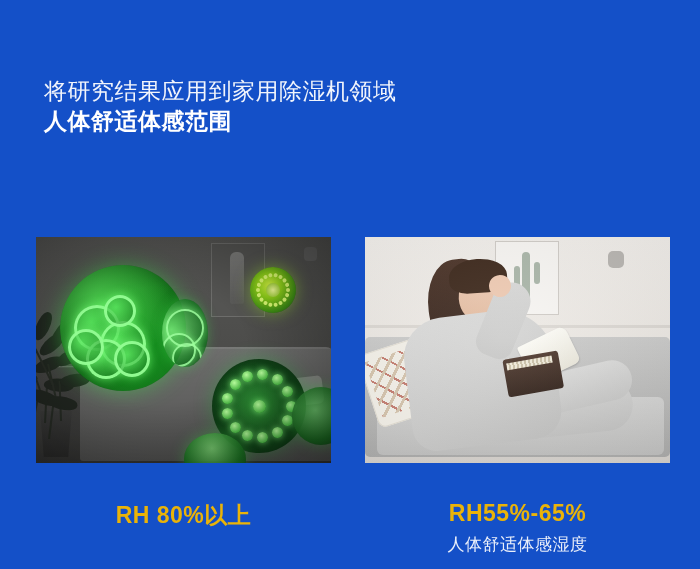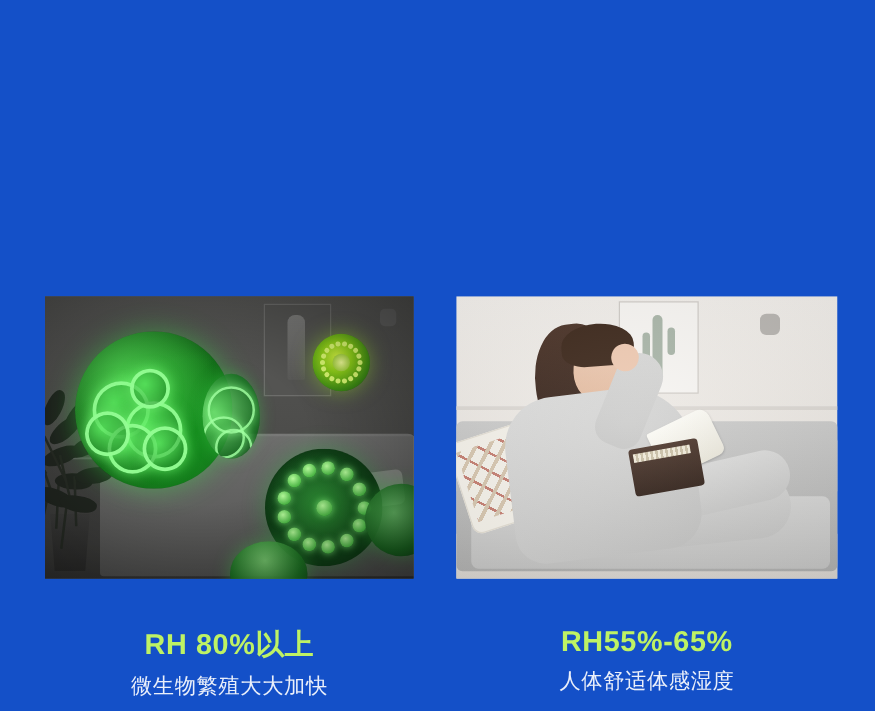--- a/index.html
+++ b/index.html
@@ -459,39 +459,41 @@
   
   .caption {
     position: absolute;
     text-align: center;
   }
   #caption-left  { left: 36px;  top: 500px; width: 295px; }
   #caption-right { left: 365px; top: 500px; width: 305px; }
   .cap-title {
     font-size: 23px;
     font-weight: bold;
-    color: #bef264;
+    color: #eab308;
     letter-spacing: 0.5px;
     white-space: nowrap;
   }
   .cap-sub {
     margin-top: 6px;
     font-size: 17px;
     color: #eaeffa;
     letter-spacing: 0.5px;
     white-space: nowrap;
   }
 </style>
 </head>
 <body>
 
 <div id="page">
 
 
   <div id="body-copy">
+    <div class="copy-line">将研究结果应用到家用除湿机领域</div>
+    <div class="copy-line strong">人体舒适体感范围</div>
   </div>
 
   <div class="photo" id="photo-left">
     <div class="room-dark">
       <div class="dk-wallpanel"></div>
       <div class="dk-wallline"></div>
       <div class="dk-frame"></div>
       <div class="dk-knob"></div>
       <div class="dk-floor"></div>
       <div class="dk-sofa-arm"></div>
@@ -607,21 +609,20 @@
           <div class="book-edge"></div>
         </div>
       </div>
 
       <div class="lt-vignette"></div>
     </div>
   </div>
 
   <div class="caption" id="caption-left">
     <div class="cap-title">RH 80%以上</div>
-    <div class="cap-sub">微生物繁殖大大加快</div>
   </div>
 
   <div class="caption" id="caption-right">
     <div class="cap-title">RH55%-65%</div>
     <div class="cap-sub">人体舒适体感湿度</div>
   </div>
 
 </div>
 
 </body></html>

